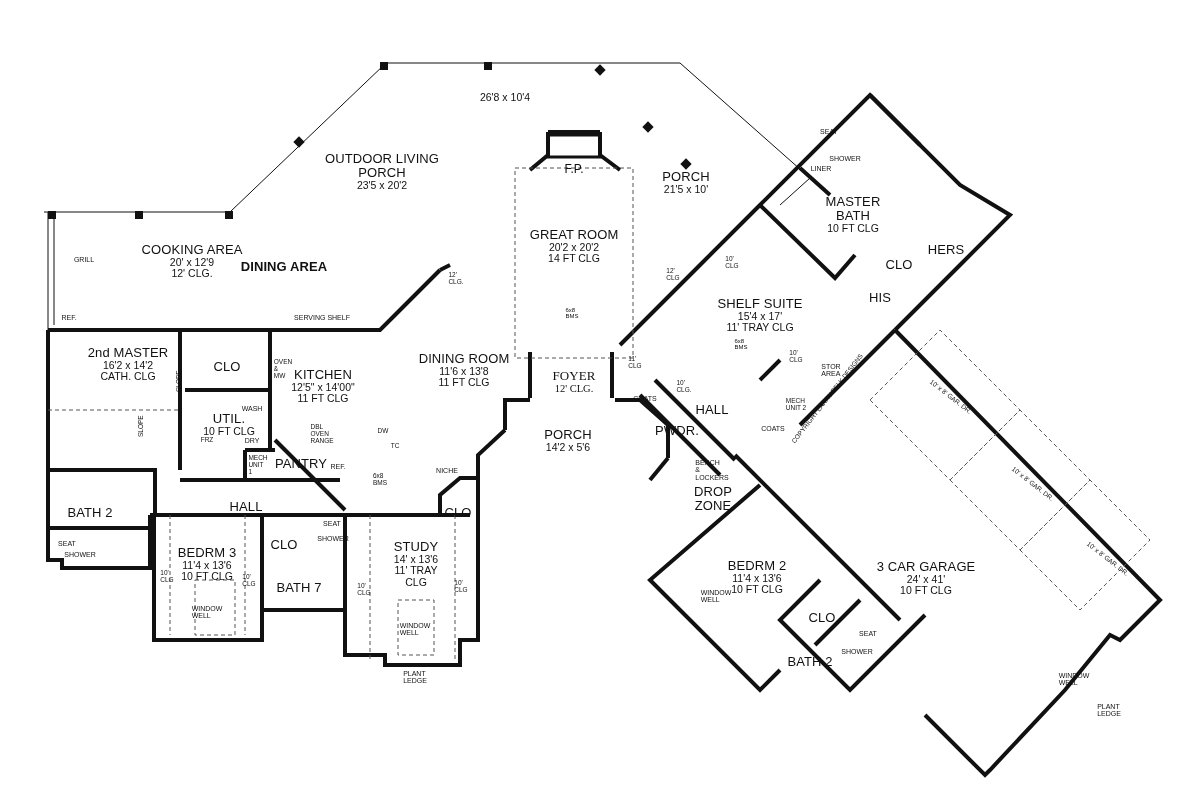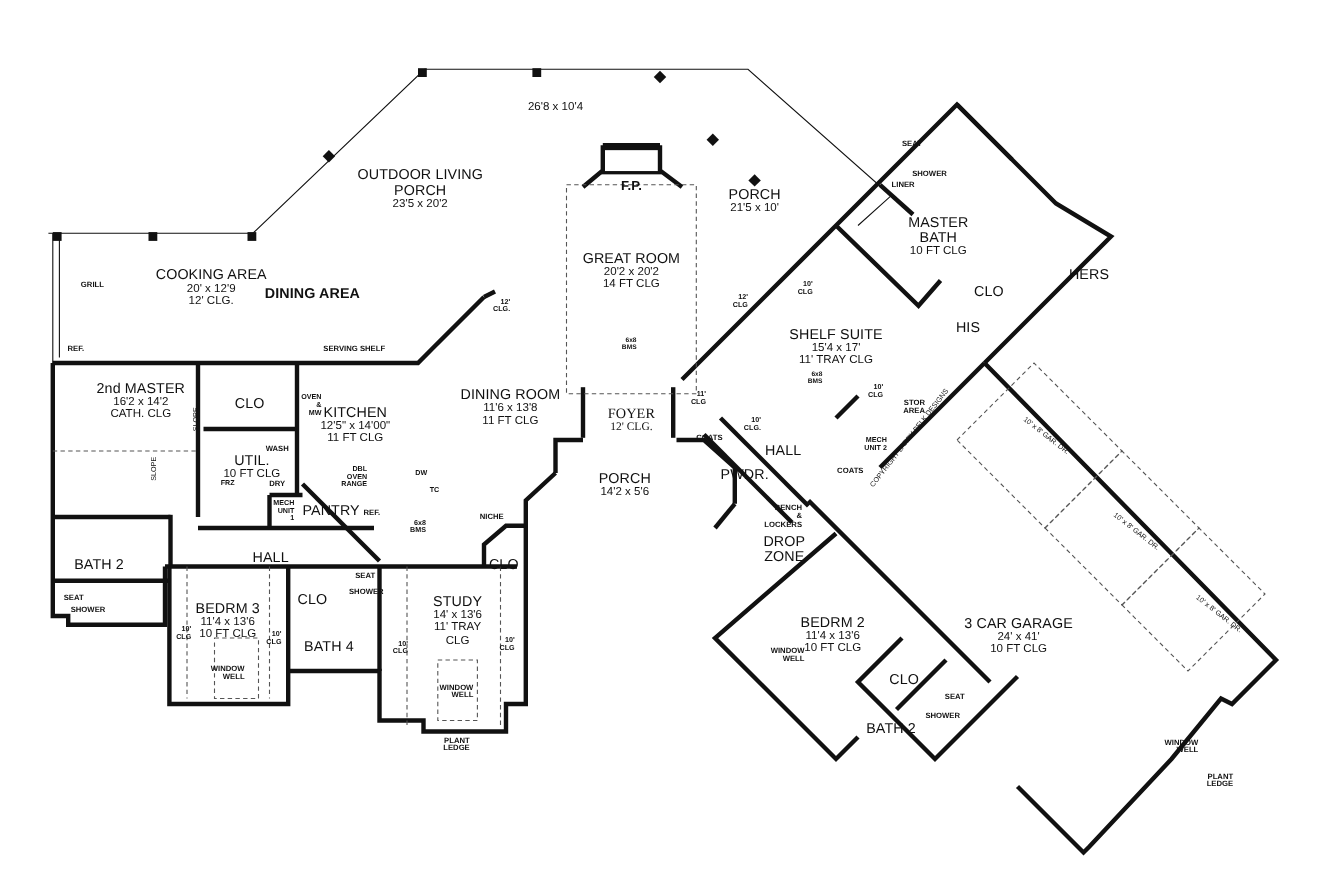--- a/index.html
+++ b/index.html
@@ -1,21 +1,21 @@
 <!DOCTYPE html>
 <html><head>
 <meta charset="utf-8">
 <style>
   html,body{margin:0;padding:0;background:#ffffff;}
   body{width:1200px;height:802px;overflow:hidden;position:relative;font-family:"Liberation Sans",sans-serif;color:#111;}
   #plan{position:absolute;left:0;top:0;width:1200px;height:802px;}
   .lbl{position:absolute;text-align:center;line-height:1.08;white-space:nowrap;transform:translateX(-50%);}
   .lbl .n{display:block;font-size:13px;letter-spacing:0.1px;}
   .lbl .d{display:block;font-size:10.5px;}
-  .small{position:absolute;font-size:7px;line-height:1.05;text-align:right;white-space:nowrap;transform:translateX(-50%);font-weight:bold;}
+  .small{position:absolute;font-size:7px;line-height:1.05;text-align:left;white-space:nowrap;transform:translateX(-50%);}
   .rot{position:absolute;font-size:6.5px;white-space:nowrap;transform-origin:left top;}
 </style>
 </head>
 <body>
 
 <svg id="plan" viewBox="0 0 1200 802" xmlns="http://www.w3.org/2000/svg">
   <g fill="none" stroke="#111" stroke-width="1">
     <polyline points="44,212 230,212 386,63 680,63 810,178 780,205"></polyline>
     <polyline points="48,212 48,330"></polyline>
     <line x1="54" y1="215" x2="54" y2="325"></line>
@@ -125,21 +125,21 @@
     <div class="lbl" style="left: 853px; top: 195px;">
       <span class="n">MASTER</span>
       <span class="n">BATH</span>
       <span class="d">10 FT CLG</span>
     </div>
     <div class="lbl" style="left: 760px; top: 297px;">
       <span class="n">SHELF SUITE</span>
       <span class="d">15'4 x 17'</span>
       <span class="d">11' TRAY CLG</span>
     </div>
-    <div class="lbl" style="left: 946px; top: 243px; margin-left: 44px;">
+    <div class="lbl" style="left: 946px; top: 243px;">
       <span class="n">HERS</span>
     </div>
     <div class="lbl" style="left: 880px; top: 291px;">
       <span class="n">HIS</span>
     </div>
     <div class="lbl" style="left: 899px; top: 258px;">
       <span class="n">CLO</span>
     </div>
     <div class="lbl" style="left: 128px; top: 346px;">
       <span class="n">2nd MASTER</span>
@@ -192,21 +192,21 @@
     </div>
     <div class="lbl" style="left: 207px; top: 546px;">
       <span class="n">BEDRM 3</span>
       <span class="d">11'4 x 13'6</span>
       <span class="d">10 FT CLG</span>
     </div>
     <div class="lbl" style="left: 284px; top: 538px;">
       <span class="n">CLO</span>
     </div>
     <div class="lbl" style="left: 299px; top: 581px;">
-      <span class="n">BATH 4</span>
+      <span class="n">BATH 7</span>
     </div>
     <div class="lbl" style="left: 416px; top: 540px;">
       <span class="n">STUDY</span>
       <span class="d">14' x 13'6</span>
       <span class="d">11' TRAY</span>
       <span class="d">CLG</span>
     </div>
     <div class="lbl" style="left: 458px; top: 506px;">
       <span class="n">CLO</span>
     </div>

